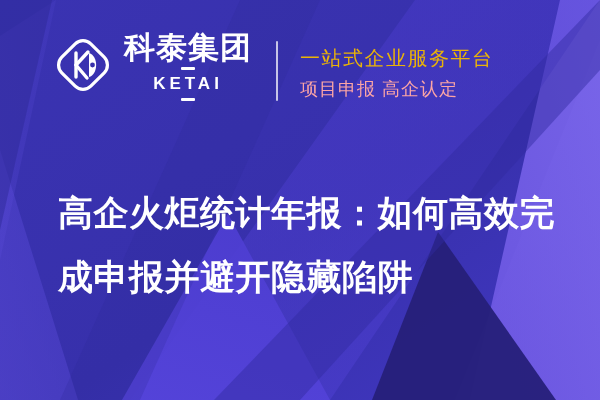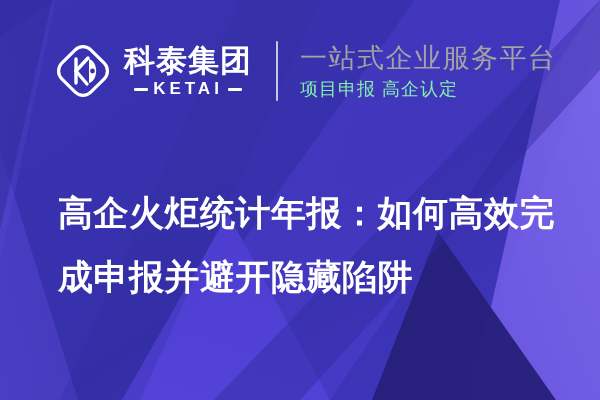--- a/index.html
+++ b/index.html
@@ -34,21 +34,20 @@
     position: absolute;
     left: 52px;
     top: 34px;
     display: flex;
     align-items: center;
     height: 74px;
     z-index: 5;
   }
   .logo-block {
     display: flex;
-    align-items: center;
     height: 74px;
   }
   .logo-mark {
     width: 62px;
     height: 62px;
     flex: 0 0 62px;
     margin-right: 10px;
   }
   .logo-mark svg { display: block; }
 
@@ -65,20 +64,21 @@
     color: #ffffff;
     letter-spacing: 1px;
     white-space: nowrap;
   }
   .logo-en-row {
     display: flex;
     align-items: center;
     justify-content: center;
     gap: 5px;
     margin-top: 2px;
+    flex-direction: column;
   }
   .dash {
     display: block;
     width: 14px;
     height: 3px;
     background: #ffffff;
     border-radius: 1px;
   }
   .logo-en {
     font-size: 17px;
@@ -97,30 +97,30 @@
     border-radius: 1px;
   }
 
   .tagline {
     display: flex;
     flex-direction: column;
     justify-content: center;
     height: 68px;
   }
   .tagline-main {
-    font-size: 27px;
+    font-size: 20px;
     line-height: 32px;
-    color: #a3a3a3;
+    color: #eab308;
     letter-spacing: 1.5px;
     white-space: nowrap;
   }
   .tagline-sub {
     font-size: 18px;
     line-height: 24px;
-    color: #86efac;
+    color: #fca5a5;
     letter-spacing: 1px;
     margin-top: 3px;
     white-space: nowrap;
   }
 
   
   .headline {
     position: absolute;
     left: 58px;
     top: 158px;

